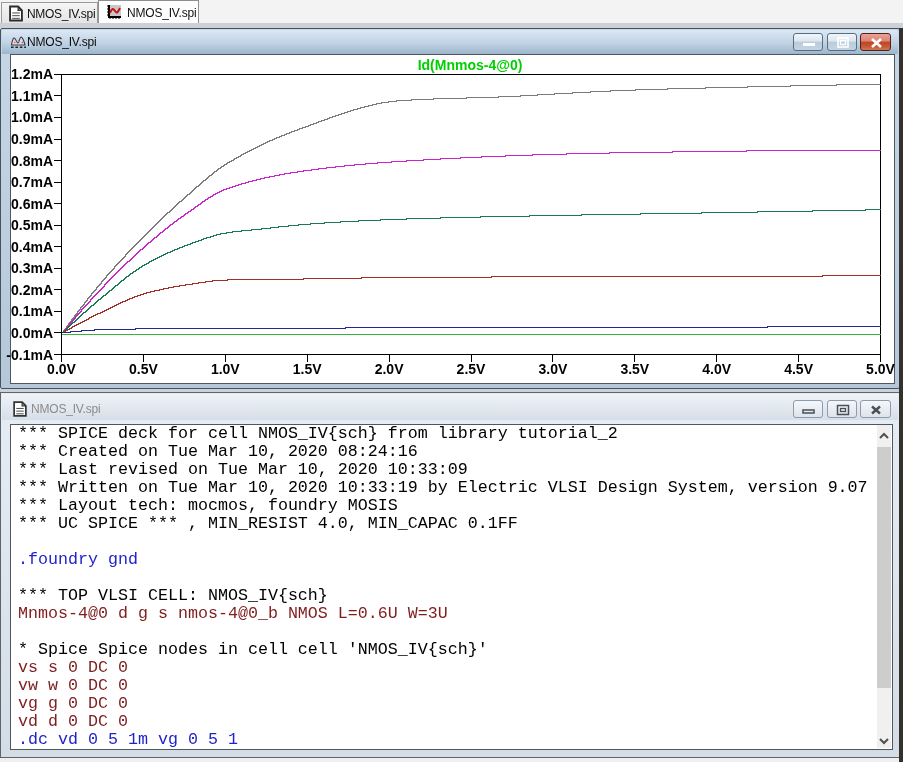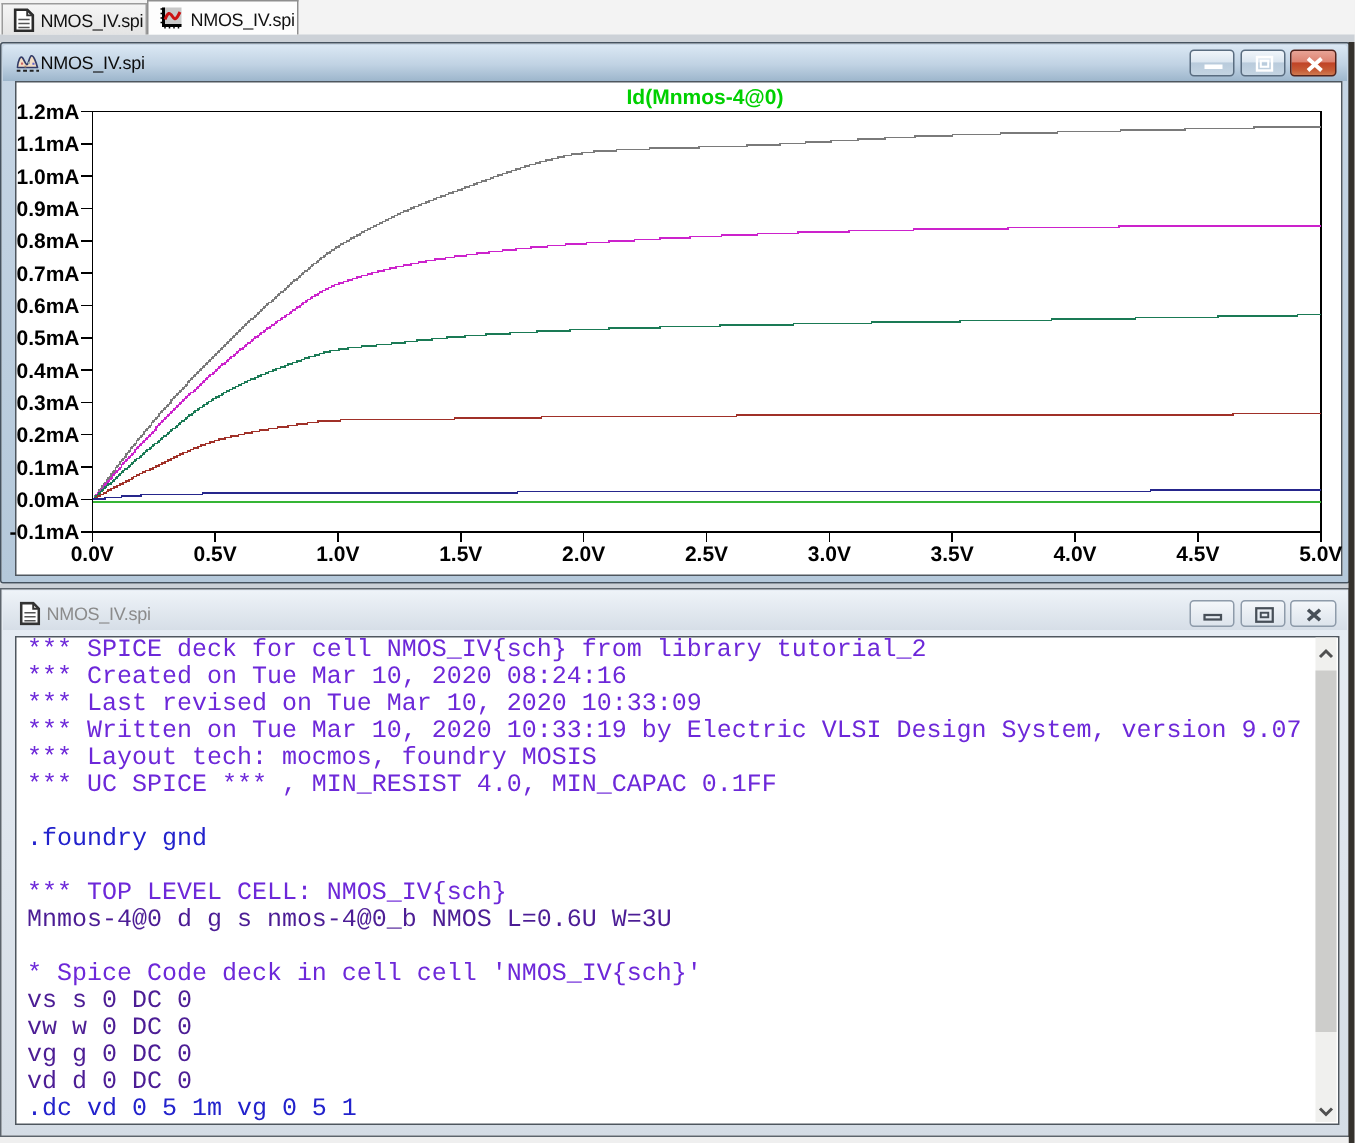--- a/index.html
+++ b/index.html
@@ -37,21 +37,21 @@
 .btn2 { position:absolute; top:7px; width:30px; height:18px; border-radius:3px;
   border:1px solid #8e9baa; background:linear-gradient(#f4f7fa,#dde4ec); }
 #b2min { left:792px; } #b2max { left:826px; } #b2close { left:859px; width:31px; }
 #rightstrip { position:absolute; left:899px; top:28px; width:4px; height:734px; background:#34312c; }
 #bottomstrip { position:absolute; left:0; top:758px; width:899px; height:4px; background:#efefef; }
 #plot { position:absolute; left:10px; top:56px; overflow:visible; }
 #plot text.ax { font-size:14px; font-weight:bold; fill:#000; }
 #plot text.title { font-size:14px; font-weight:bold; fill:#00d000; }
 #spicetext { position:absolute; left:18px; top:425px; font-family:"Liberation Mono",monospace;
   font-size:16.66px; line-height:18px; white-space:pre; }
-#spicetext .g { color:#6d28d9;margin-top:21px; } #spicetext .b { color:#2222cc; } #spicetext .k { color:#4c1d95; }
+#spicetext .g { color:#000000;margin-top:21px; } #spicetext .b { color:#2222cc; } #spicetext .k { color:#7f1d1d; }
 #sbar { position:absolute; left:877px; top:425px; width:14px; height:323px; background:#f0f0ee; }
 #sthumb { position:absolute; left:0px; top:22px; width:14px; height:241px; background:#cdcdcb; }
 .schev { fill:none; stroke:#505050; stroke-width:2; }
 </style></head>
 <body>
 <div id="tabbar"></div>
 <div id="gaprow"></div>
 <div style="position:absolute;left:0;top:389px;width:899px;height:3px;background:#ccd1d7"></div>
 <div id="tab1" class="tab">
   <svg class="abs" style="left:7px;top:2px" width="14" height="17" viewBox="0 0 13 15">
@@ -189,24 +189,24 @@
 </div>
 <div id="spicetext"><span class="g">*** SPICE deck for cell NMOS_IV{sch} from library tutorial_2
 *** Created on Tue Mar 10, 2020 08:24:16
 *** Last revised on Tue Mar 10, 2020 10:33:09
 *** Written on Tue Mar 10, 2020 10:33:19 by Electric VLSI Design System, version 9.07
 *** Layout tech: mocmos, foundry MOSIS
 *** UC SPICE *** , MIN_RESIST 4.0, MIN_CAPAC 0.1FF</span>
 
 <span class="b">.foundry gnd</span>
 
-<span class="g">*** TOP LEVEL CELL: NMOS_IV{sch}</span>
+<span class="g">*** TOP VLSI CELL: NMOS_IV{sch}</span>
 <span class="k">Mnmos-4@0 d g s nmos-4@0_b NMOS L=0.6U W=3U</span>
 
-<span class="g">* Spice Code deck in cell cell 'NMOS_IV{sch}'</span>
+<span class="g">* Spice Spice nodes in cell cell 'NMOS_IV{sch}'</span>
 <span class="k">vs s 0 DC 0
 vw w 0 DC 0
 vg g 0 DC 0
 vd d 0 DC 0</span>
 <span class="b">.dc vd 0 5 1m vg 0 5 1</span></div>
 <div id="sbar">
     <div id="sthumb"></div>
   </div>
 <svg class="abs" style="left:878px;top:430px" width="12" height="12">
     <path class="schev" d="M2,8 L6,4 L10,8"></path>

